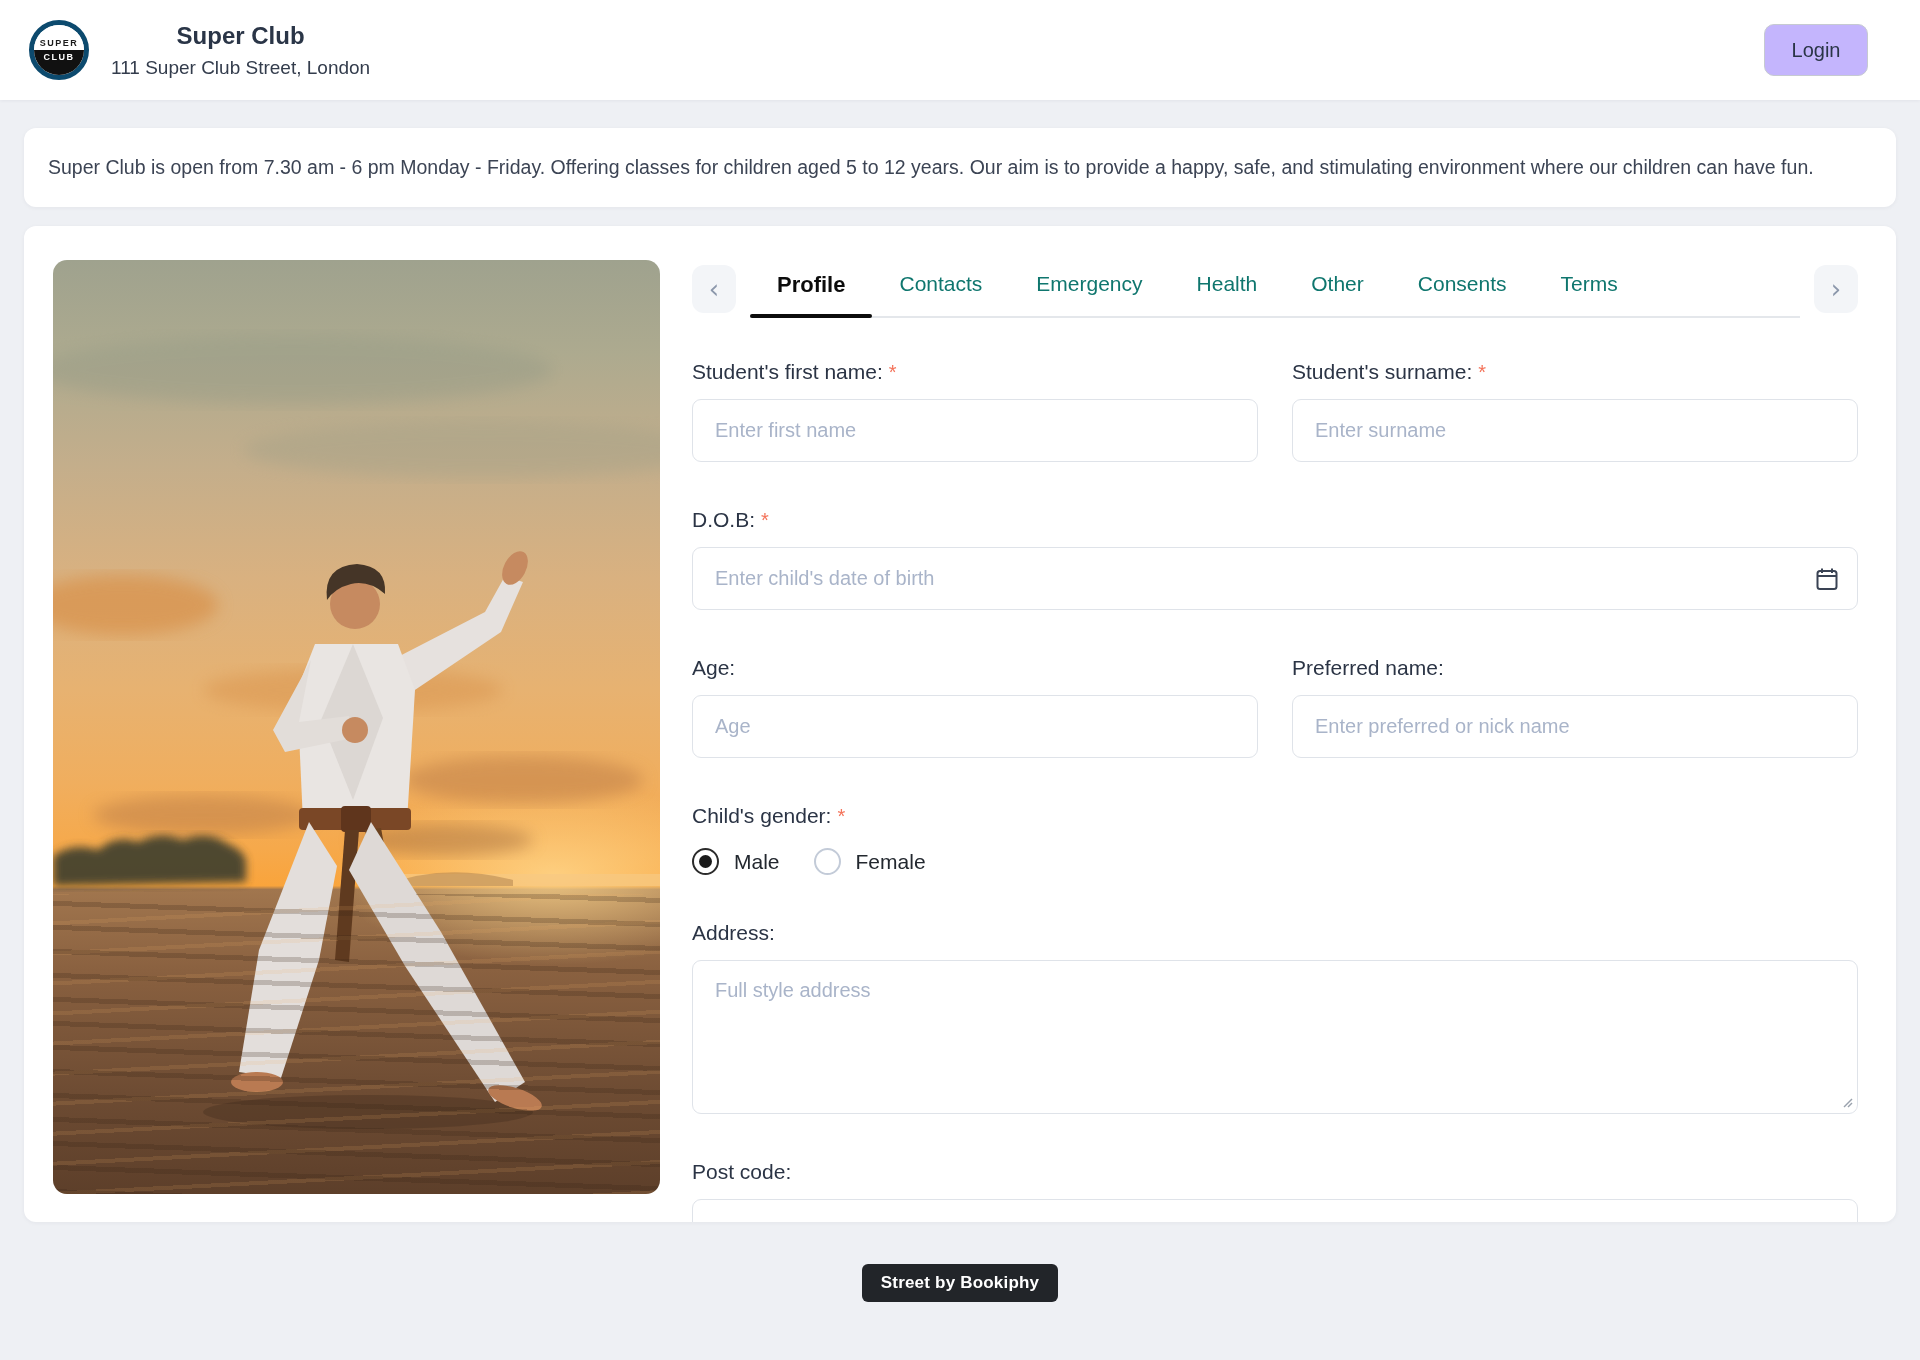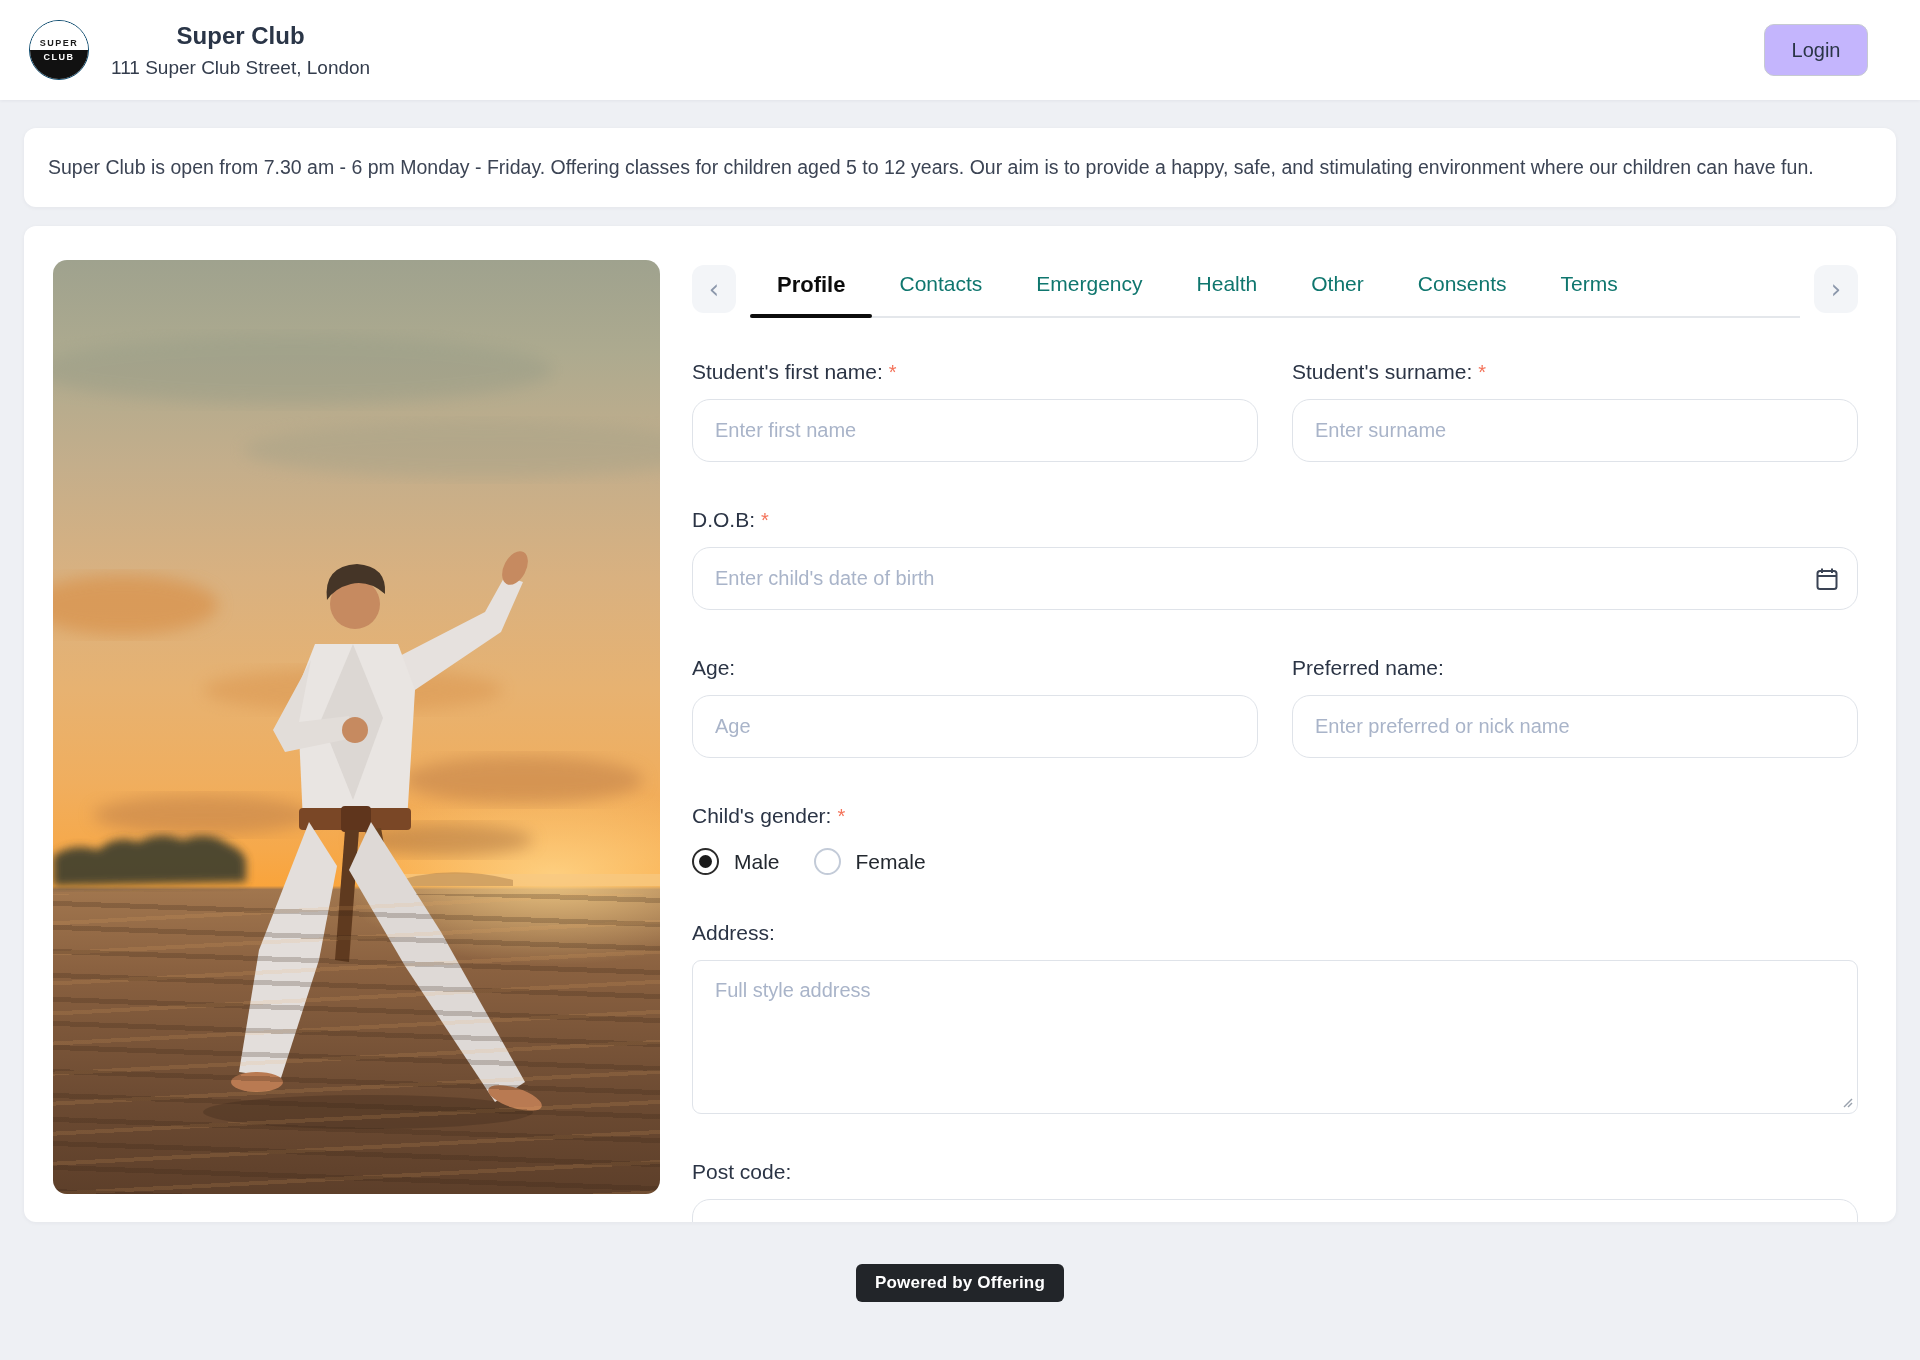--- a/index.html
+++ b/index.html
@@ -13,21 +13,21 @@
 
   
   .topbar {
     height: 100px; background: #ffffff;
     display: flex; align-items: center;
     padding: 0 52px 0 29px;
     box-shadow: 0 1px 3px rgba(30,40,60,.06);
   }
   .logo {
     width: 60px; height: 60px; border-radius: 50%;
-    border: 1px solid #0c4a6e; overflow: hidden; flex: 0 0 auto;
+    border: 5px solid #0c4a6e; overflow: hidden; flex: 0 0 auto;
     display: flex; flex-direction: column;
   }
   .logo .half { flex: 1; display: flex; align-items: center; justify-content: center;
     font-size: 9px; letter-spacing: 1.5px; font-weight: bold; }
   .logo .top { background: #ffffff; color: #1c1c1c; align-items: flex-end; padding-bottom: 2px; }
   .logo .bottom { background: #111111; color: #ffffff; align-items: flex-start; padding-top: 2px; }
   .club-meta { margin-left: 22px; text-align: center; }
   .club-name { font-size: 24px; font-weight: bold; color: #2a3547; }
   .club-address { font-size: 19px; color: #333c4c; margin-top: 7px; }
   .spacer { flex: 1; }
@@ -104,21 +104,21 @@
   .row2 { display: grid; grid-template-columns: 1fr 1fr; column-gap: 34px; }
   .group { margin-bottom: 46px; }
   .f-label { font-size: 21px; color: #2b3445; display: block; margin-bottom: 15px; }
   .req { color: #f4735a; margin-left: 6px; font-size: 20px; }
   .t-input, .t-area {
     width: 100%; border: 1px solid #dfe3e9; border-radius: 9px;
     background: #fff; font-size: 20px; color: #2b3445;
     font-family: "Liberation Sans", sans-serif;
     outline: none;
   }
-  .t-input { height: 63px; padding: 0 22px; border-radius: 18px; }
+  .t-input { height: 63px; padding: 0 22px; }
   .t-input::placeholder, .t-area::placeholder { color: #a9b4c9; opacity: 1; }
   .t-area { height: 154px; padding: 18px 22px; resize: none; display: block; }
 
   .input-wrap { position: relative; }
   .cal-icon {
     position: absolute; right: 20px; top: 50%; transform: translateY(-50%);
     width: 22px; height: 24px; cursor: pointer;
   }
   .area-wrap { position: relative; }
   .resize-handle { position: absolute; right: 5px; bottom: 6px; pointer-events: none; }
@@ -308,14 +308,14 @@
       <div class="group" style="margin-bottom:0;">
         <label class="f-label">Post code:</label>
         <input class="t-input" type="text" placeholder="Post or zip code" style="">
       </div>
 
     </div>
   </div>
 </main>
 
 <div class="footer">
-  <div class="powered-badge">Powered by Offering</div>
+  <div class="powered-badge">Street by Bookiphy</div>
 </div>
 
 </body></html>

